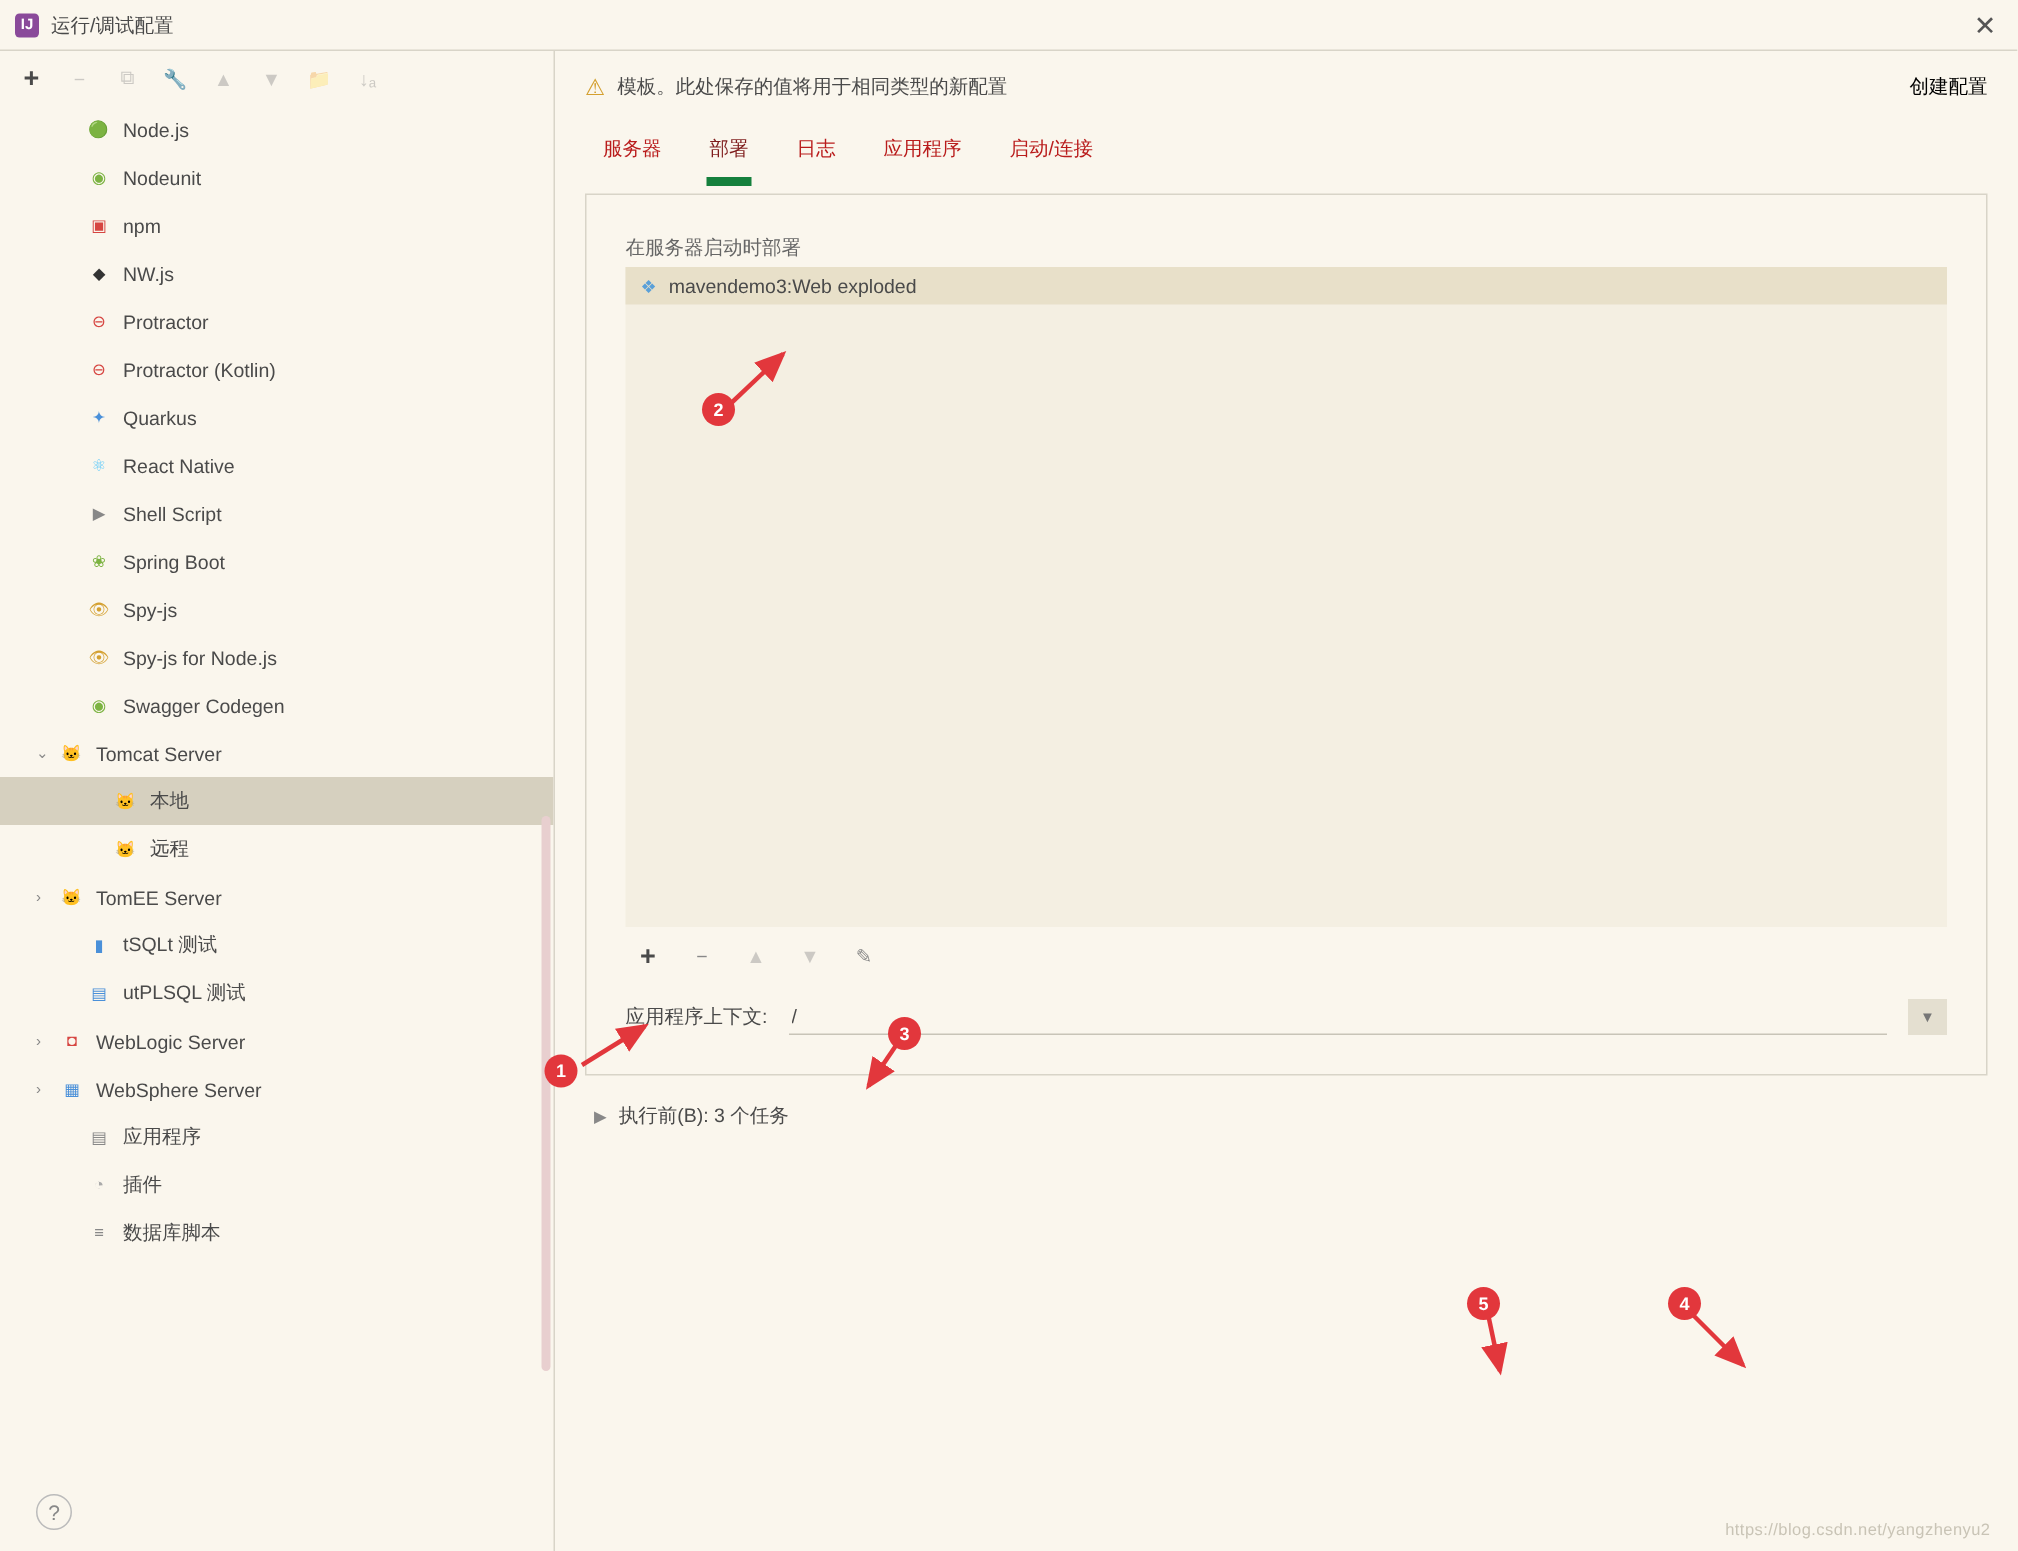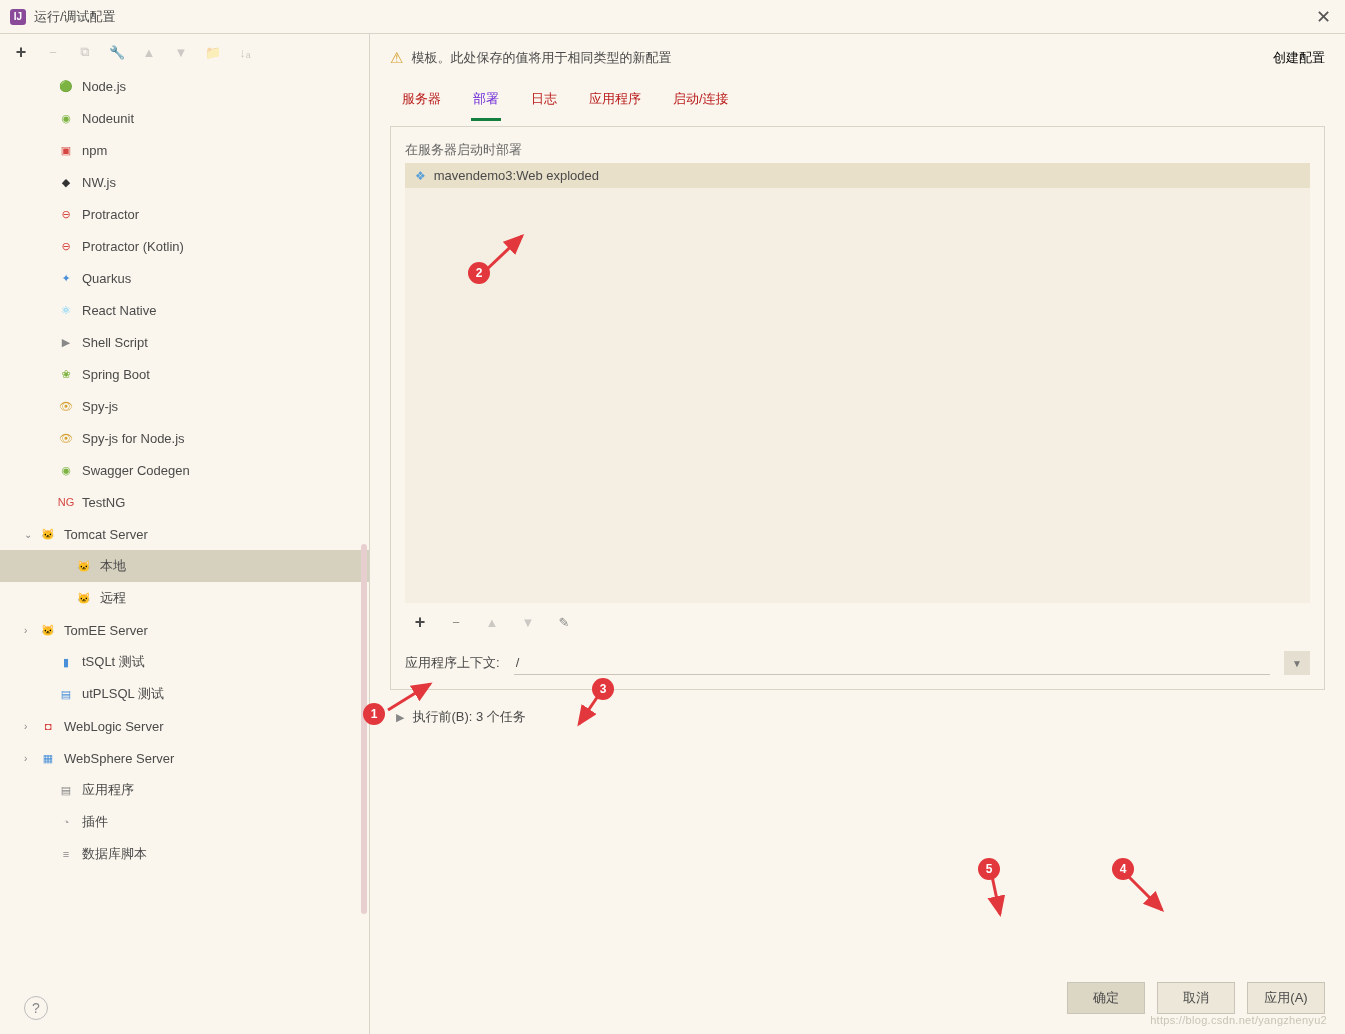--- a/index.html
+++ b/index.html
@@ -25,22 +25,22 @@
 .scrollthumb{position:absolute;right:2px;top:510px;width:6px;height:370px;background:#e8cfcf;border-radius:3px}
 .main{flex:1;display:flex;flex-direction:column;padding:0 20px}
 .banner{height:48px;display:flex;align-items:center;gap:8px}
 .banner .warn{color:#d4a030;font-size:15px}
 .banner .create{margin-left:auto;color:#000000}
 .storeopt{height:32px;display:flex;align-items:center;justify-content:flex-end;gap:6px;margin-bottom:8px}
 .storeopt .chk{width:14px;height:14px;border:1.5px solid #888;border-radius:2px}
 .storeopt .gear{color:#aaa;margin-left:2px}
 .tabs{display:flex;gap:28px;padding-left:10px;border-bottom:0}
 .tab{padding:8px 2px 10px;cursor:pointer;color:#b91c1c}
-.tab.active{color:#6d28d9;border-bottom:3px solid #15803d;margin-bottom:-1px}
-.panel{border:1px solid #d8d4c8;margin-top:6px;padding:14px;flex-shrink:0}
+.tab.active{color:#7f1d1d;border-bottom:6px solid #15803d;margin-bottom:-1px}
+.panel{border:1px solid #d8d4c8;margin-top:6px;padding:26px;flex-shrink:0}
 .panel-label{color:#666;margin-bottom:4px}
 .deploy-list{border:0;background:#f4efe2;height:440px}
 .deploy-item{background:#e8e0c9;padding:5px 10px;display:flex;align-items:center;gap:8px}
 .deploy-item .di-icon{color:#5aa0d8;font-size:12px}
 .deploy-toolbar{display:flex;gap:14px;padding:8px 4px;align-items:center}
 .context-row{display:flex;align-items:center;gap:14px;margin-top:10px}
 .context-row input{flex:1;border:none;border-bottom:1px solid #c8c4b8;background:transparent;padding:4px 2px;font-size:13px;outline:none}
 .context-row .dd{width:26px;height:24px;background:#e4dfd0;display:flex;align-items:center;justify-content:center;color:#777;font-size:10px}
 .before-run{display:flex;align-items:center;gap:8px;margin-top:18px;padding-left:6px;color:#555}
 .before-run .chev2{color:#888;font-size:11px}
@@ -119,24 +119,20 @@
           <span>Spy-js</span>
         </div>
         <div class="tree-item" style="position: relative;">
           <span class="icon-box" style="color: rgb(212, 160, 48);">👁</span>
           <span>Spy-js for Node.js</span>
         </div>
         <div class="tree-item" style="position: relative;">
           <span class="icon-box" style="color: rgb(124, 179, 66);">◉</span>
           <span>Swagger Codegen</span>
         </div>
-        <div class="tree-item" style="position: relative;">
-          <span class="icon-box" style="color: rgb(214, 69, 65);">NG</span>
-          <span>TestNG</span>
-        </div>
         <div class="tree-item group" style="position: relative;">
           <span class="chev">⌄</span>
           <span class="icon-box" style="color: rgb(212, 160, 48);">🐱</span>
           <span>Tomcat Server</span>
         </div>
         <div class="tree-item child selected">
           <span class="icon-box" style="color: rgb(212, 160, 48);">🐱</span>
           <span>本地</span>
         </div>
         <div class="tree-item child">
@@ -217,31 +213,20 @@
         <input value="/" style="">
         <span class="dd">▼</span>
       </div>
     </div>
 
     <div class="before-run">
       <span class="chev2">▶</span>
       <span>执行前(B): 3 个任务</span>
     </div>
 
-    <div class="footer">
-      <div class="btn primary">
-          <span>确定</span>
-        </div>
-      <div class="btn">
-          <span>取消</span>
-        </div>
-      <div class="btn">
-          <span>应用(A)</span>
-        </div>
-    </div>
   </div>
 </div>
 
 <div class="watermark">https://blog.csdn.net/yangzhenyu2</div>
 
 <div id="annots">
     <div class="annot" style="left: 363px; top: 703px;">1</div>
     <div class="annot" style="left: 468px; top: 262px;">2</div>
     <div class="annot" style="left: 592px; top: 678px;">3</div>
     <div class="annot" style="left: 1112px; top: 858px;">4</div>

